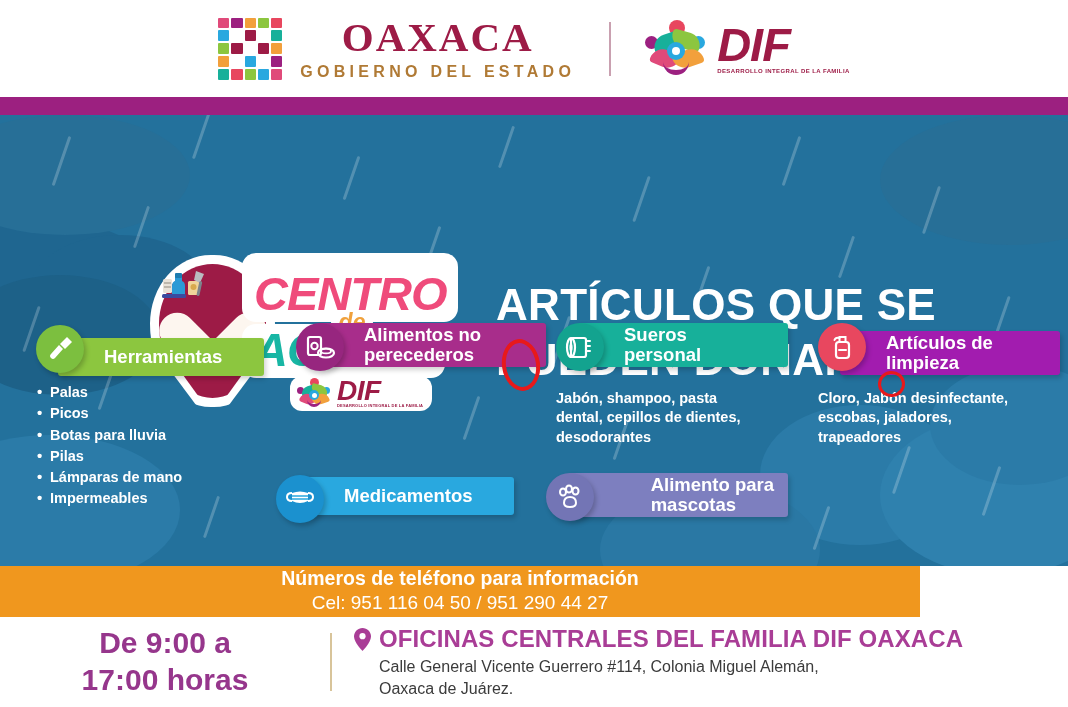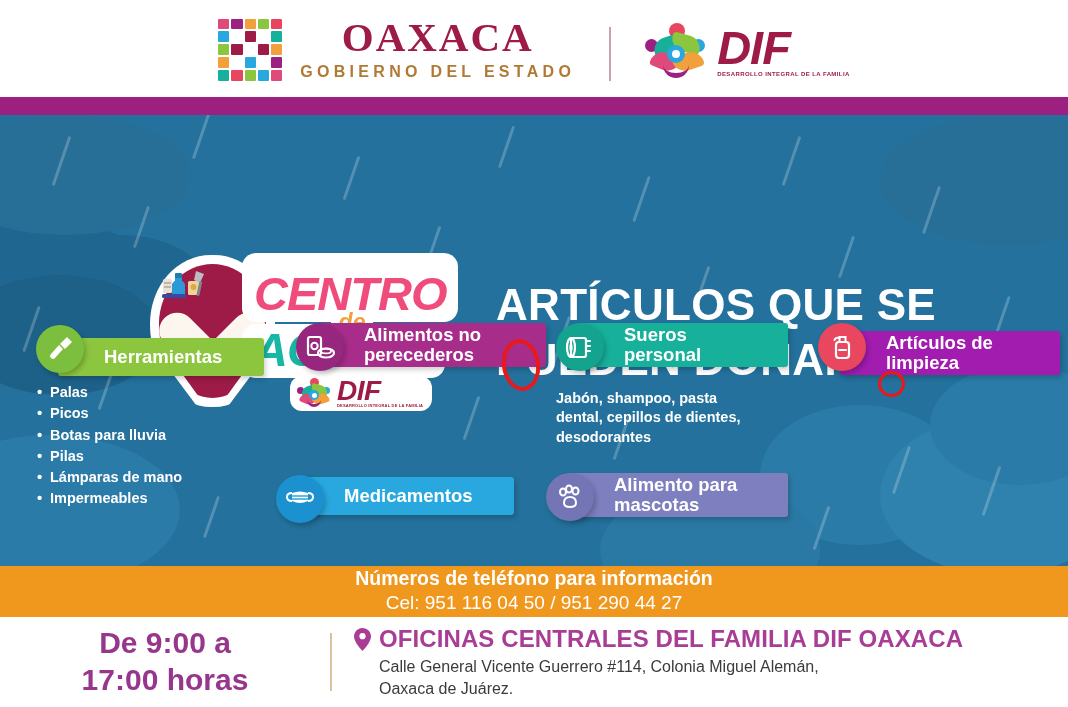--- a/index.html
+++ b/index.html
@@ -16,21 +16,21 @@
   }
 
   
   .header {
     position: absolute; left: 0; top: 0;
     width: 1068px; height: 97px;
     background: #ffffff;
     display: flex; align-items: center; justify-content: center;
     gap: 0px;
   }
-  .header-inner { display: flex; align-items: flex-end; gap: 18px; }
+  .header-inner { display: flex; align-items: center; gap: 18px; }
 
   
   .oax-mosaic {
     width: 64px; height: 62px;
     display: grid;
     grid-template-columns: repeat(5, 1fr);
     grid-template-rows: repeat(5, 1fr);
     gap: 2px;
     flex: none;
   }
@@ -254,21 +254,21 @@
     position: absolute;
     border: 3.5px solid #e8191b;
     border-radius: 50%;
     z-index: 30;
     pointer-events: none;
   }
 
   
   .orange-band {
     position: absolute; left: 0; top: 566px;
-    width: 1068px; height: 51px;
+    width: 920px; height: 51px;
     background: #f0971e;
     display: flex; flex-direction: column;
     align-items: center; justify-content: center;
   }
   .orange-t1 {
     color: #ffffff; font-weight: bold; font-size: 19.5px; line-height: 1.1;
   }
   .orange-t2 {
     color: #ffffff; font-size: 19px; line-height: 1.25; margin-top: 1px;
   }
@@ -522,41 +522,44 @@
         </div>
         <div class="cat-icon" style="background:#e8475f;top:0px;">
           <svg width="28" height="30" viewBox="0 0 28 30">
             <rect x="8" y="10" width="13" height="16" rx="3" fill="none" stroke="#ffffff" stroke-width="2.2"></rect>
             <rect x="11.5" y="5" width="6" height="5" fill="none" stroke="#ffffff" stroke-width="2"></rect>
             <path d="M11.5 6 q-4 -1 -5 2" stroke="#ffffff" stroke-width="2" fill="none" stroke-linecap="round"></path>
             <path d="M11 18 h7" stroke="#ffffff" stroke-width="2" stroke-linecap="round"></path>
           </svg>
         </div>
       </div>
+      <div class="cat-para" style="margin-top:18px;">Cloro, Jabón desinfectante,
+escobas, jaladores,
+trapeadores</div>
     </div>
 
     <div class="cat" style="left:276px;top:362px;width:250px;">
       <div class="cat-head">
         <div class="cat-bar" style="background:#29a8df;width:216px;">
           <div class="cat-label">Medicamentos</div>
         </div>
         <div class="cat-icon" style="background:#1b91cf;">
           <svg width="32" height="28" viewBox="0 0 32 28">
             <path d="M8 8 q8 -3 16 0 v8 q-8 4 -16 0 z" fill="#ffffff"></path>
             <path d="M8 11 h16 M8 14 h16" stroke="#29a8df" stroke-width="1.6"></path>
             <path d="M8 8 q-5 0 -5 4 q0 4 5 4" fill="none" stroke="#ffffff" stroke-width="2"></path>
             <path d="M24 8 q5 0 5 4 q0 4 -5 4" fill="none" stroke="#ffffff" stroke-width="2"></path>
           </svg>
         </div>
       </div>
     </div>
 
     <div class="cat" style="left:546px;top:358px;width:250px;">
       <div class="cat-head" style="height:48px;">
-        <div class="cat-bar two-line" style="background:#7d7fbf;width:220px;">
+        <div class="cat-bar two-line" style="background:#7d7fbf;width:220px;justify-content:flex-end;">
           <div class="cat-label">Alimento para
 mascotas</div>
         </div>
         <div class="cat-icon" style="background:#7375b5;top:0px;">
           <svg width="30" height="28" viewBox="0 0 30 28">
             <ellipse cx="8" cy="9" rx="3" ry="3.6" fill="none" stroke="#ffffff" stroke-width="2"></ellipse>
             <ellipse cx="14" cy="6" rx="3" ry="3.6" fill="none" stroke="#ffffff" stroke-width="2"></ellipse>
             <ellipse cx="20.5" cy="8" rx="3" ry="3.6" fill="none" stroke="#ffffff" stroke-width="2"></ellipse>
             <path d="M9 20 q0 -6 6 -6 q6 0 6 6 q0 4 -6 4 q-6 0 -6 -4 z" fill="none" stroke="#ffffff" stroke-width="2"></path>
           </svg>

